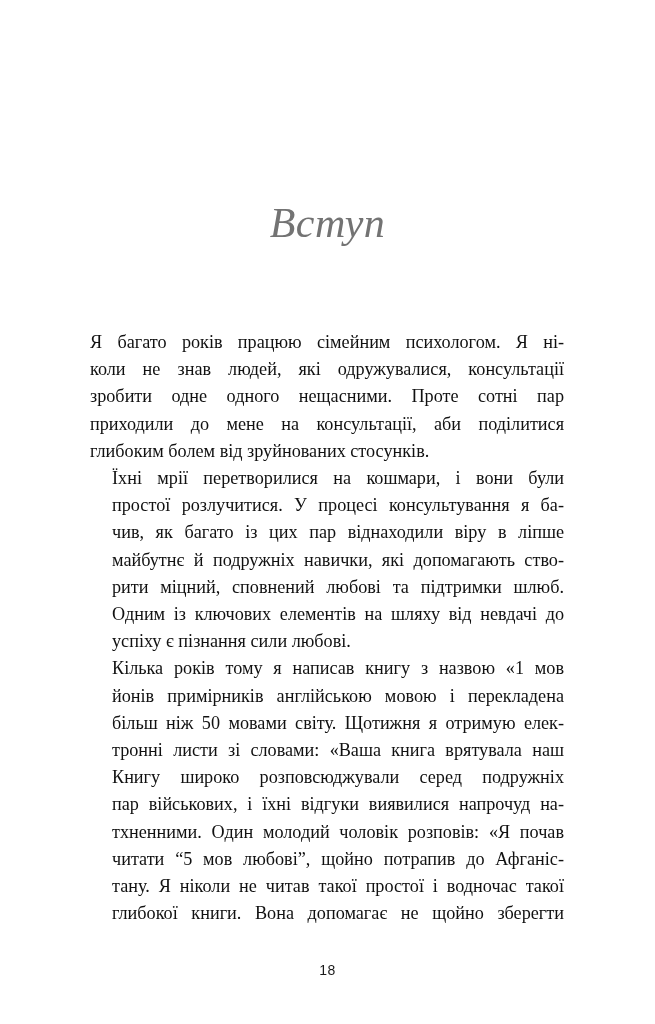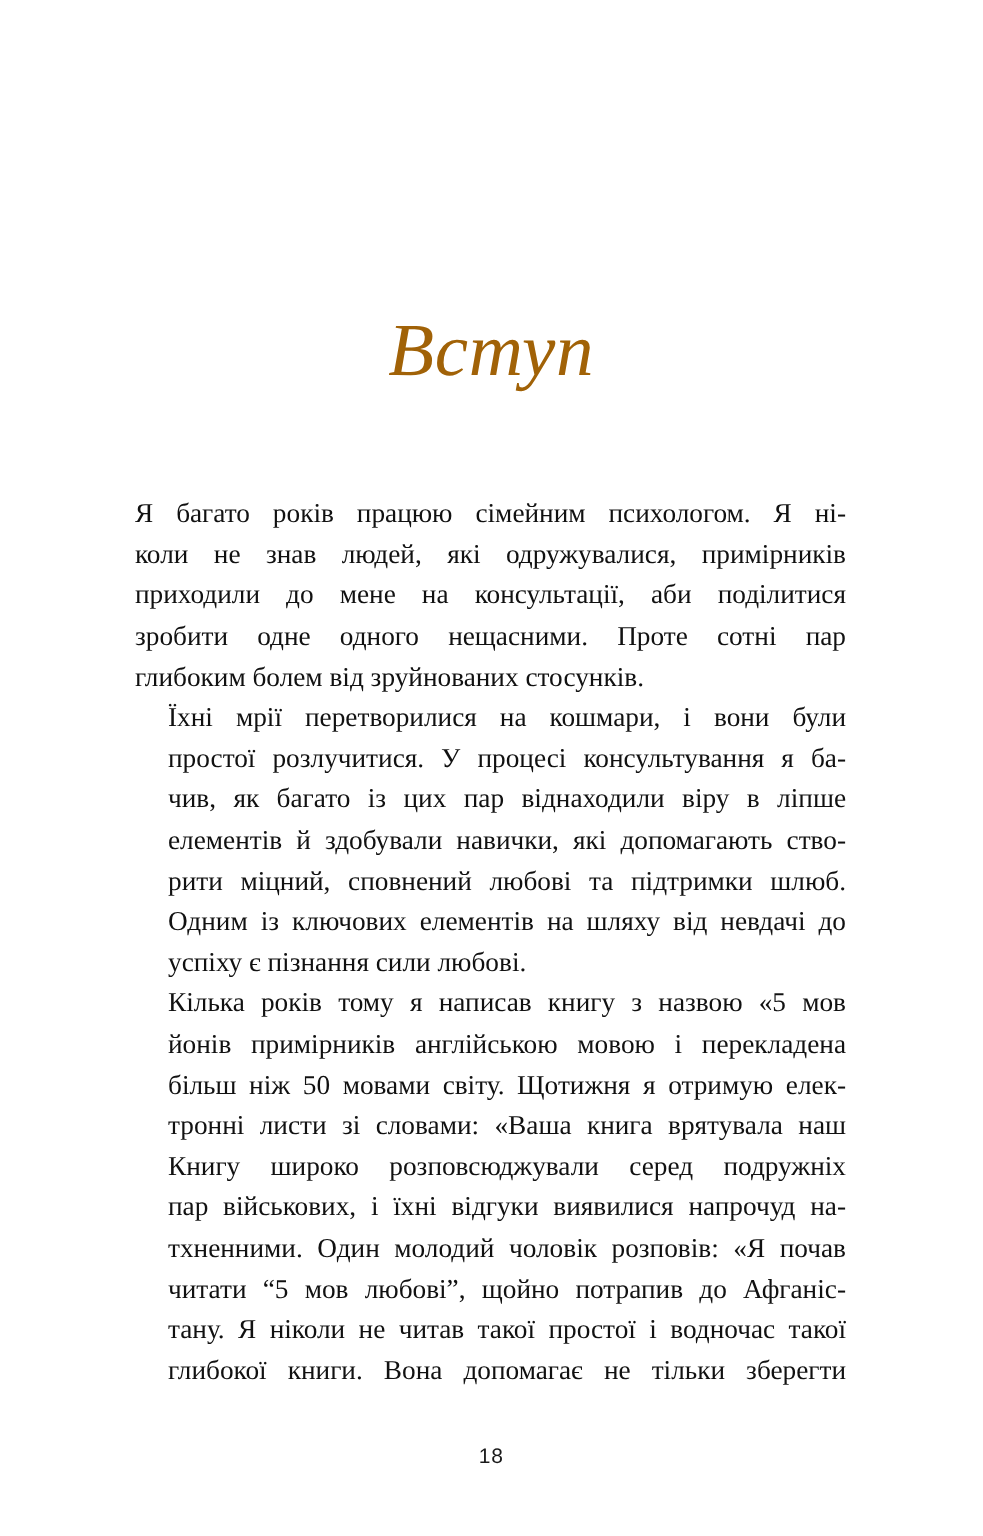--- a/index.html
+++ b/index.html
@@ -20,23 +20,23 @@
 
   .chapter-title {
     position: absolute;
     top: 174px;
     left: 0;
     width: 655px;
     text-align: center;
     font-family: "Liberation Serif", "DejaVu Serif", serif;
     font-style: italic;
     font-weight: 400;
-    font-size: 50px;
+    font-size: 42px;
     line-height: 1;
-    color: #a16207;
+    color: #737373;
     letter-spacing: 0.5px;
   }
 
   .body-text {
     position: absolute;
     top: 329px;
     left: 90px;
     width: 474px;
     font-family: "Liberation Serif", "DejaVu Serif", serif;
     font-size: 18.2px;
@@ -91,49 +91,49 @@
 <body>
 
 <div class="page">
 
   <h1 class="chapter-title">Вступ</h1>
 
   <div class="body-text">
 
     <p class="first">
       <span class="line">Я багато років працюю сімейним психологом. Я ні-</span>
-      <span class="line">коли не знав людей, які одружувалися, примірників</span>
+      <span class="line">коли не знав людей, які одружувалися, консультації</span>
+      <span class="line">зробити одне одного нещасними. Проте сотні пар</span>
       <span class="line">приходили до мене на консультації, аби поділитися</span>
-      <span class="line">зробити одне одного нещасними. Проте сотні пар</span>
       <span class="line ragged">глибоким болем від зруйнованих стосунків.</span>
     </p>
 
     <p>
       <span class="line indent">Їхні мрії перетворилися на кошмари, і вони були</span>
       <span class="line">простої розлучитися. У процесі консультування я ба-</span>
       <span class="line">чив, як багато із цих пар віднаходили віру в ліпше</span>
-      <span class="line">елементів й здобували навички, які допомагають ство-</span>
+      <span class="line">майбутнє й подружніх навички, які допомагають ство-</span>
       <span class="line">рити міцний, сповнений любові та підтримки шлюб.</span>
       <span class="line">Одним із ключових елементів на шляху від невдачі до</span>
       <span class="line ragged">успіху є пізнання сили любові.</span>
     </p>
 
     <p>
-      <span class="line indent">Кілька років тому я написав книгу з назвою «5 мов</span>
+      <span class="line indent">Кілька років тому я написав книгу з назвою «1 мов</span>
       <span class="line">йонів примірників англійською мовою і перекладена</span>
       <span class="line">більш ніж 50 мовами світу. Щотижня я отримую елек-</span>
       <span class="line">тронні листи зі словами: «Ваша книга врятувала наш</span>
     </p>
 
     <p>
       <span class="line indent">Книгу широко розповсюджували серед подружніх</span>
       <span class="line">пар військових, і їхні відгуки виявилися напрочуд на-</span>
       <span class="line">тхненними. Один молодий чоловік розповів: «Я почав</span>
       <span class="line">читати “5 мов любові”, щойно потрапив до Афганіс-</span>
       <span class="line">тану. Я ніколи не читав такої простої і водночас такої</span>
-      <span class="line">глибокої книги. Вона допомагає не тільки зберегти</span>
+      <span class="line">глибокої книги. Вона допомагає не щойно зберегти</span>
     </p>
 
   </div>
 
   <div class="page-number">18</div>
 
 </div>
 
 </body></html>

